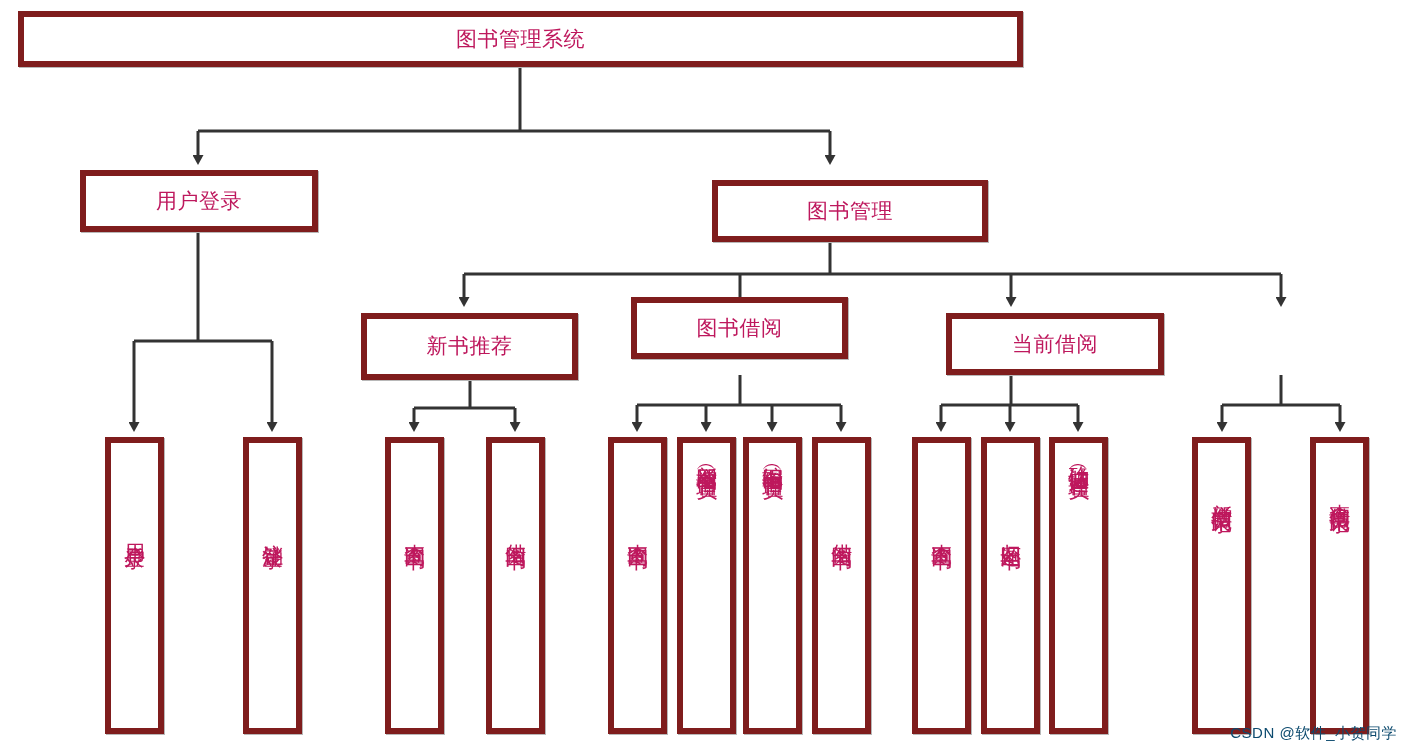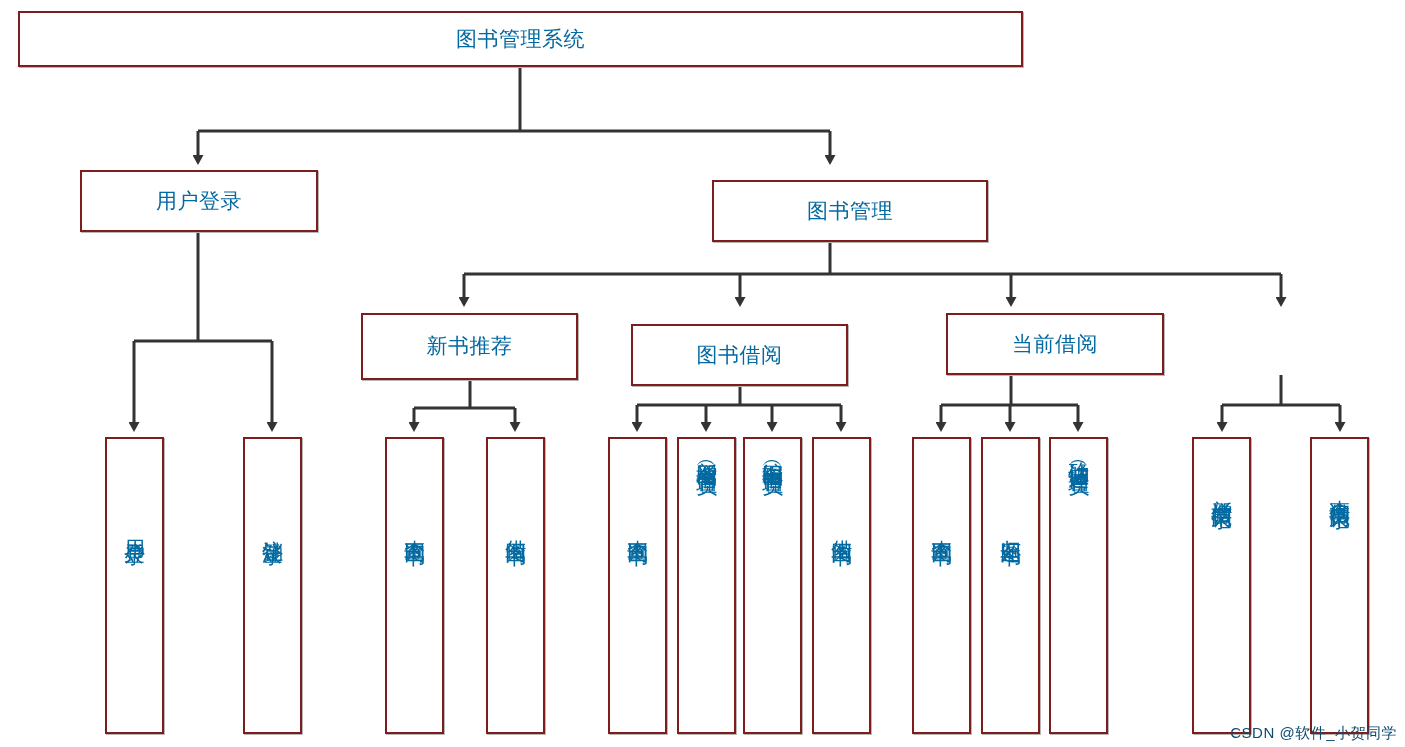--- a/index.html
+++ b/index.html
@@ -21,26 +21,26 @@
     position: absolute;
     left: 0;
     top: 0;
     width: 1405px;
     height: 747px;
     pointer-events: none;
   }
   .node {
     position: absolute;
     box-sizing: border-box;
-    border: 2px solid #7f1d1d;
+    border: 6px solid #7f1d1d;
     background: #ffffff;
     display: flex;
     align-items: center;
     justify-content: center;
-    color: #0369a1;
+    color: #be185d;
     box-shadow: 1px 1px 0 #b8b8b8;
   }
   .node .label {
     font-size: 21px;
     line-height: 1.15;
     letter-spacing: 0.5px;
     white-space: nowrap;
   }
   .node.leaf {
     align-items: flex-start;
@@ -133,21 +133,21 @@
   <div class="node" style="left:80px; top:170px; width:238px; height:62px;">
     <span class="label">用户登录</span>
   </div>
   <div class="node" style="left:712px; top:180px; width:276px; height:62px;">
     <span class="label">图书管理</span>
   </div>
 
   <div class="node" style="left:361px; top:313px; width:217px; height:67px;justify-content:center;">
     <span class="label">新书推荐</span>
   </div>
-  <div class="node" style="left:631px; top:324px; width:217px; height:62px;">
+  <div class="node" style="left:631px; top:297px; width:217px; height:62px;">
     <span class="label">图书借阅</span>
   </div>
   <div class="node" style="left:902px; top:313px; width:218px; height:62px;margin-left:44px;">
     <span class="label">当前借阅</span>
   </div>
 
   <div class="node leaf mid" style="left:105px; top:437px; width:59px; height:297px;">
     <span class="label">用户登录</span>
   </div>
   <div class="node leaf mid" style="left:243px; top:437px; width:59px; height:297px;">

